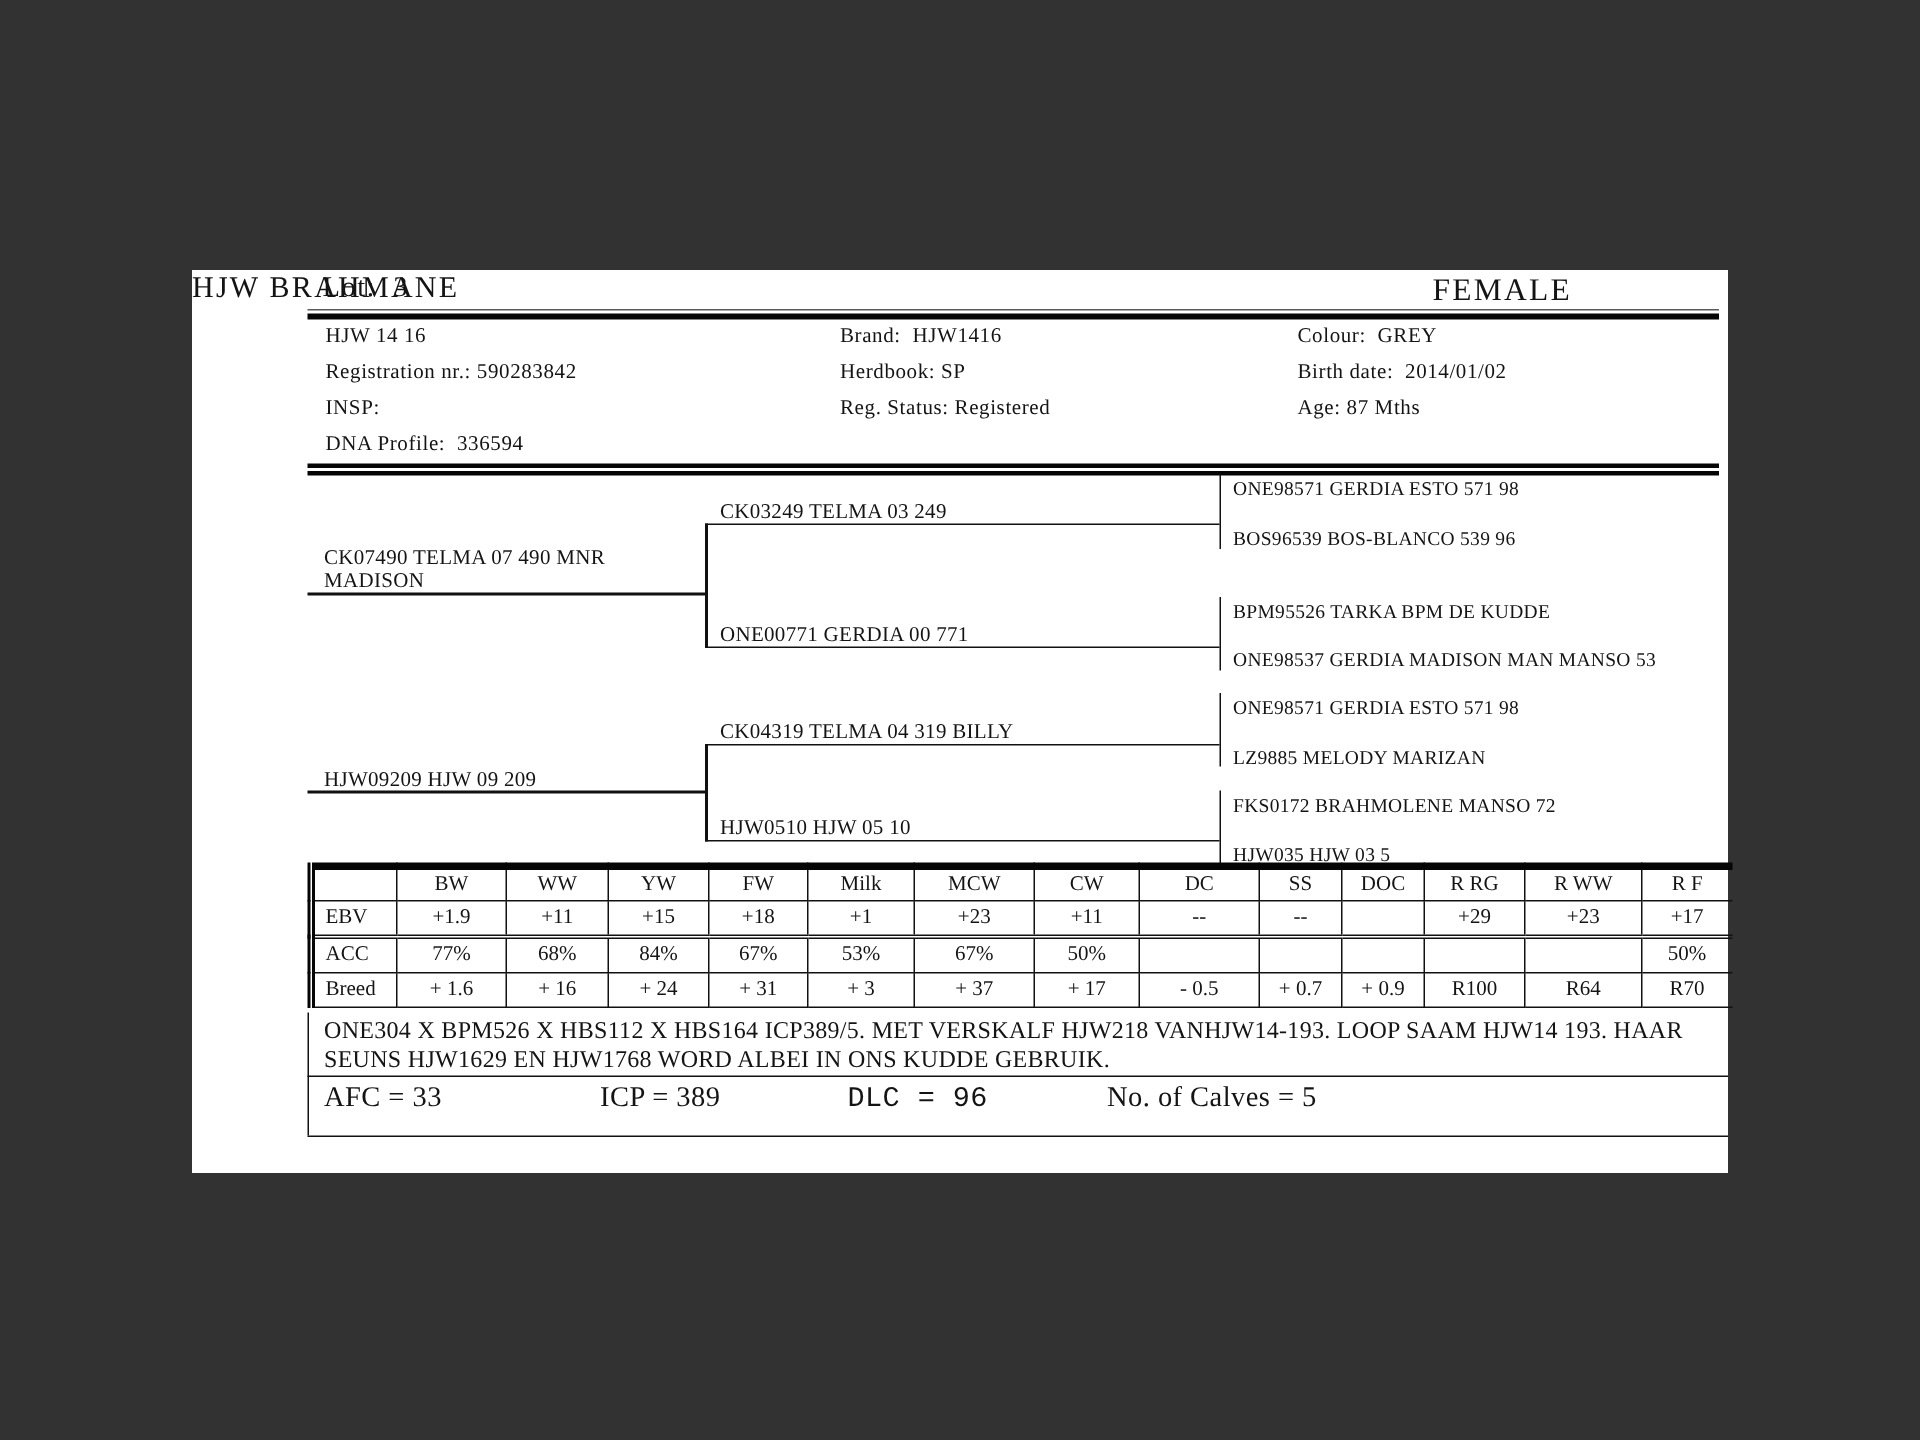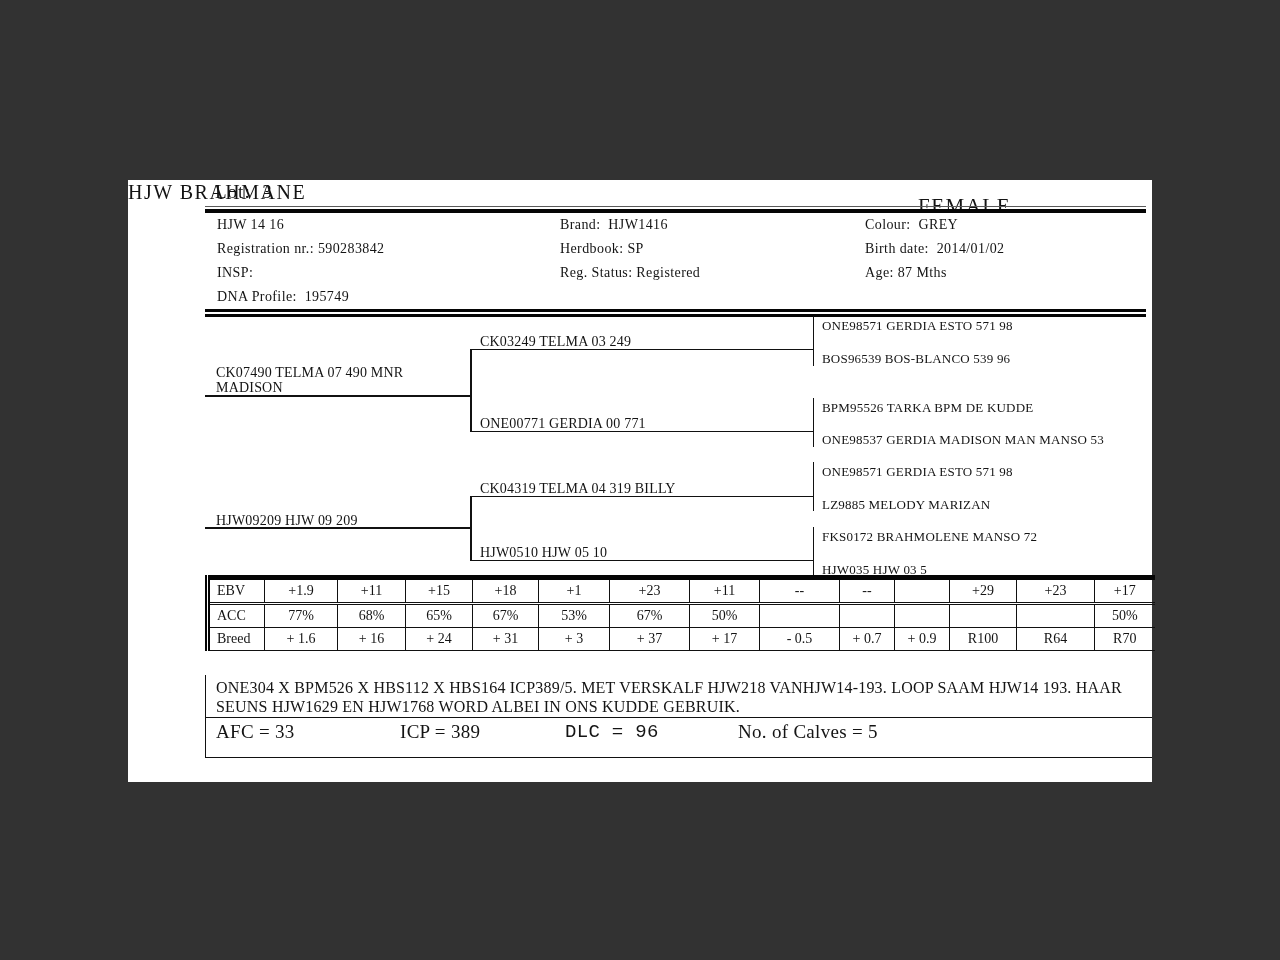--- a/index.html
+++ b/index.html
@@ -11,21 +11,21 @@
   }
   .page{
     position:absolute;left:128px;top:180px;width:1024px;height:602px;
     background:#ffffff;color:#141414;
   }
   .abs{position:absolute;}
   .pre{white-space:pre;}
   
   .lot{left:87px;top:1px;font-size:19px;letter-spacing:1px;}
   .title{left:0;right:0;top:1px;font-size:20px;letter-spacing:1.5px;}
-  .sex{left:790px;width:130px;top:1px;text-align:left;font-size:21px;letter-spacing:1.5px;margin-top:13px;}
+  .sex{left:790px;width:130px;top:1px;text-align:right;font-size:21px;letter-spacing:1.5px;}
   .rule-thin{height:0;border-top:1px solid #5a5a5a;}
   .rule-thick{background:#050505;}
   
   .info{font-size:14px;letter-spacing:0.4px;}
   
   .ped{font-size:14px;letter-spacing:0.2px;line-height:14.5px;}
   .ped-s{font-size:13px;letter-spacing:0.2px;}
   .hline{height:0;border-top:1px solid #111;}
   .hline2{height:2px;background:#111;}
   .vline{width:2px;background:#111;}
@@ -60,21 +60,21 @@
   <div class="abs lot pre">Lot:  3</div>
   <div class="abs title">HJW BRAHMANE</div>
   <div class="abs sex">FEMALE</div>
 
   <div class="abs rule-thin" style="left:77px;top:26px;width:941px;"></div>
   <div class="abs rule-thick" style="left:77px;top:29px;width:941px;height:4px;"></div>
 
   <div class="abs info pre" style="left:89px;top:37px;">HJW 14 16</div>
   <div class="abs info pre" style="left:89px;top:61px;">Registration nr.: 590283842</div>
   <div class="abs info pre" style="left:89px;top:85px;">INSP:</div>
-  <div class="abs info pre" style="left:89px;top:109px;">DNA Profile:  195749</div>
+  <div class="abs info pre" style="left:89px;top:109px;">DNA Profile:  336594</div>
 
   <div class="abs info pre" style="left:432px;top:37px;">Brand:  HJW1416</div>
   <div class="abs info pre" style="left:432px;top:61px;">Herdbook: SP</div>
   <div class="abs info pre" style="left:432px;top:85px;">Reg. Status: Registered</div>
 
   <div class="abs info pre" style="left:737px;top:37px;">Colour:  GREY</div>
   <div class="abs info pre" style="left:737px;top:61px;">Birth date:  2014/01/02</div>
   <div class="abs info pre" style="left:737px;top:85px;">Age: 87 Mths</div>
 
   <div class="abs rule-thick" style="left:77px;top:129px;width:941px;height:3px;"></div>
@@ -124,41 +124,57 @@
         <col style="width:80px">
         <col style="width:70px">
       <col style="width:80px">
         <col style="width:55px">
         <col style="width:55px">
         <col style="width:67px">
       <col style="width:78px">
         <col style="width:60px">
     </colgroup>
     <tbody>
+        <tr>
+      <th></th>
+      <th>BW</th>
+      <th>WW</th>
+      <th>YW</th>
+      <th>FW</th>
+      <th>Milk</th>
+      <th>MCW</th>
+      <th>CW</th>
+      <th>DC</th>
+      <th>SS</th>
+      <th>DOC</th>
+      <th>R RG</th>
+      <th>R WW</th>
+      <th>R F</th>
+    </tr>
     <tr class="r-ebv">
       <td class="lbl">EBV</td>
       <td>+1.9</td>
       <td>+11</td>
       <td>+15</td>
       <td>+18</td>
       <td>+1</td>
       <td>+23</td>
       <td>+11</td>
       <td>--</td>
       <td>--</td>
       <td></td>
       <td>+29</td>
       <td>+23</td>
       <td>+17</td>
     </tr>
     <tr>
       <td class="lbl">ACC</td>
       <td>77%</td>
       <td>68%</td>
-      <td>65%</td>
+      <td>84%</td>
       <td>67%</td>
       <td>53%</td>
       <td>67%</td>
       <td>50%</td>
       <td></td>
       <td></td>
       <td></td>
       <td></td>
       <td></td>
       <td>50%</td>

